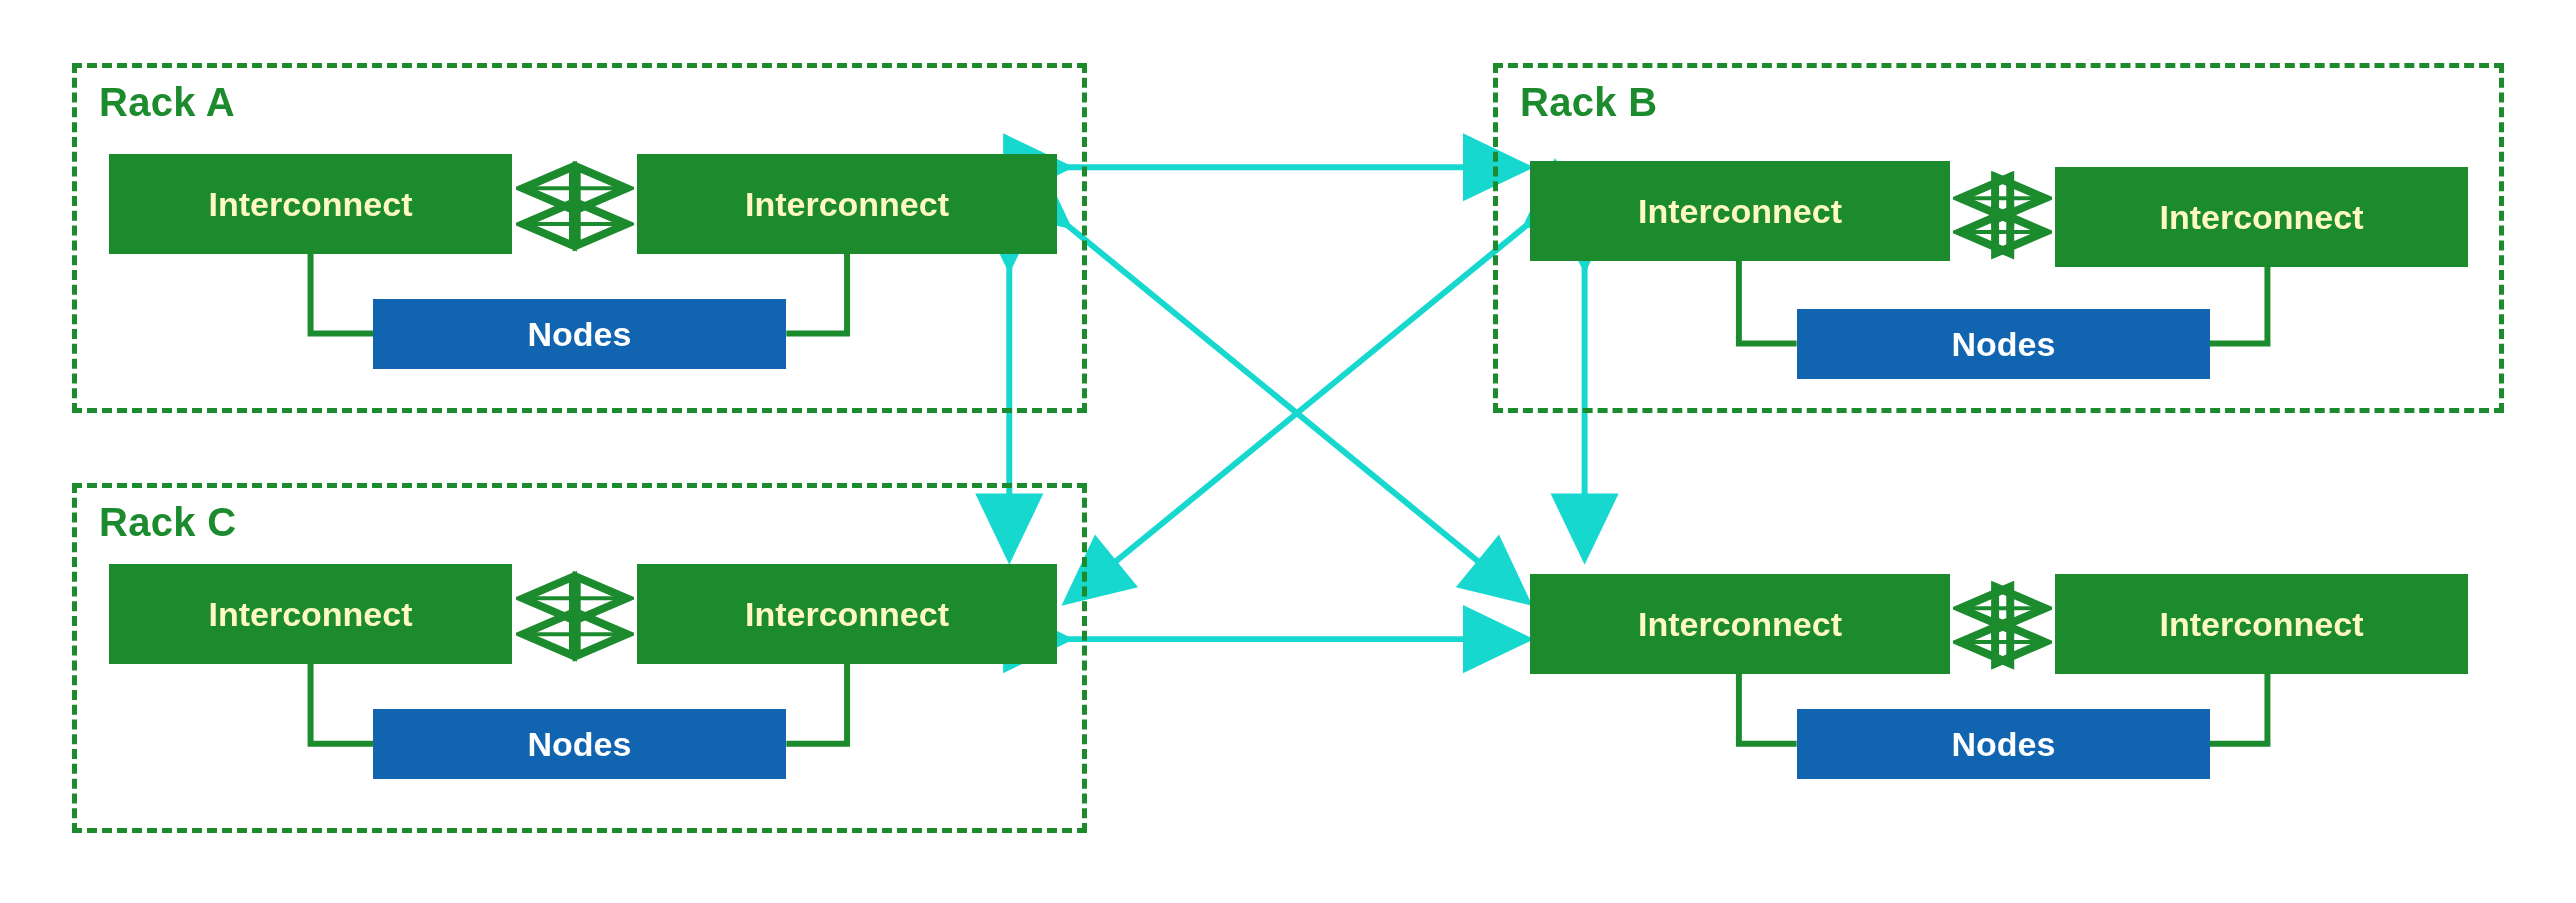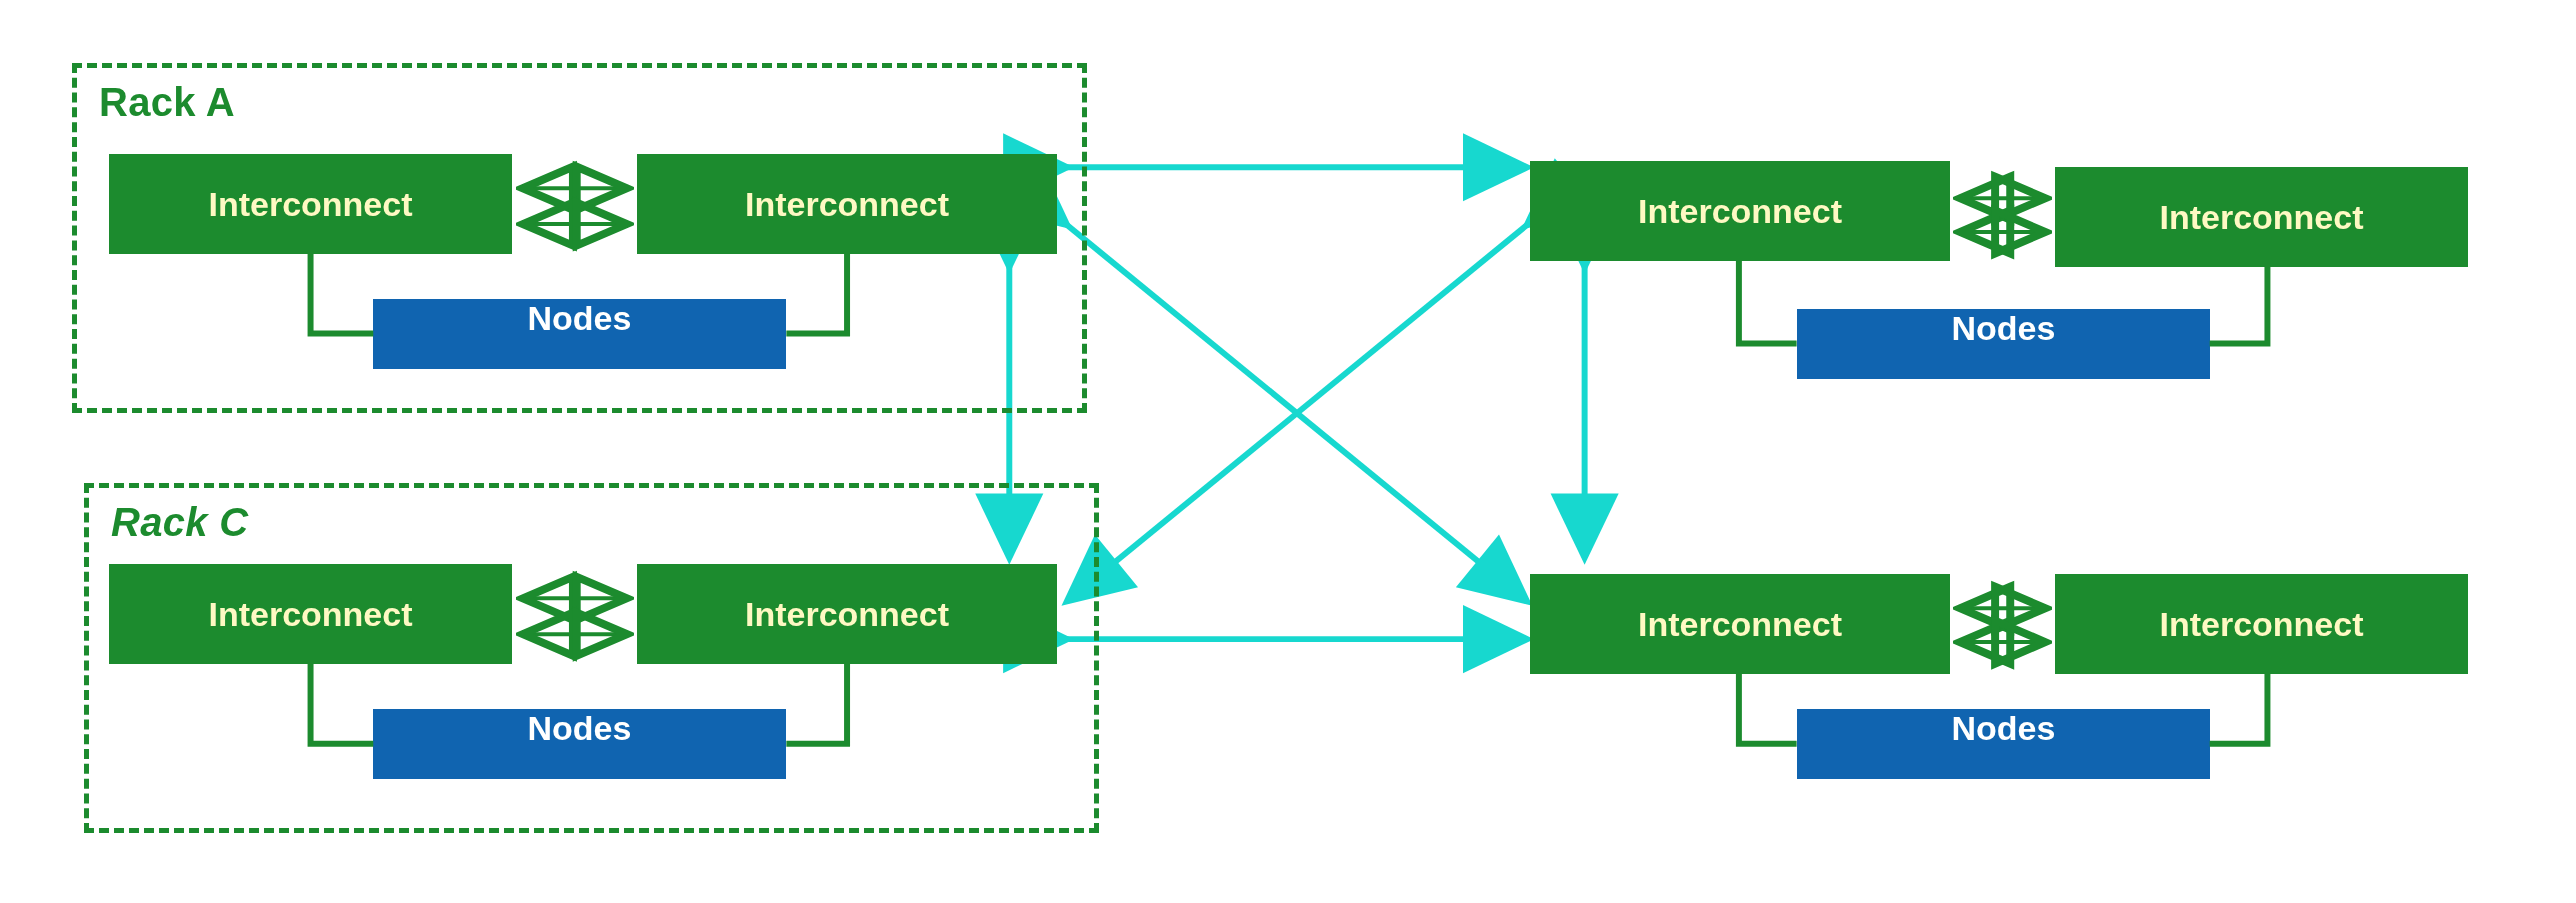--- a/index.html
+++ b/index.html
@@ -9,21 +9,21 @@
   
   .rack{position:absolute;border:5px dashed #1c8b2e;box-sizing:border-box;}
   .rack-title{position:absolute;top:12px;left:22px;color:#1c8b2e;
               font-size:40px;font-weight:bold;letter-spacing:0.3px;white-space:nowrap;}
 
   
   .icbox{position:absolute;background:#1c8b2e;color:#fef9c3;
          display:flex;align-items:center;justify-content:center;
          font-size:34px;font-weight:bold;box-sizing:border-box;}
   .nodebox{position:absolute;background:#1064b0;color:#ffffff;
-           display:flex;justify-content:center;
+           display:flex;align-items:center;justify-content:center;
            font-size:34px;font-weight:bold;box-sizing:border-box;}
 
   
   .ovl{position:absolute;top:0;left:0;width:2576px;height:904px;pointer-events:none;}
   .ovl.behind{z-index:1;}
   .ovl.front{z-index:5;}
   .rack{z-index:2;}
   .icbox,.nodebox{z-index:4;}
   .rack-title{z-index:6;}
 </style>
@@ -60,31 +60,34 @@
   <div class="icbox" style="left:109px;top:154px;width:403px;height:100px;">
     <span>Interconnect</span>
   </div>
   <div class="icbox" style="left:637px;top:154px;width:420px;height:100px;">
     <span>Interconnect</span>
   </div>
   <div class="nodebox" style="left:373px;top:299px;width:413px;height:70px;">
     <span>Nodes</span>
   </div>
 
+  <div class="rack" style="left:1493px;top:63px;width:1011px;height:350px;">
+    <span class="rack-title">Rack B</span>
+  </div>
   <div class="icbox" style="left:1530px;top:161px;width:420px;height:100px;">
     <span>Interconnect</span>
   </div>
   <div class="icbox" style="left:2055px;top:167px;width:413px;height:100px;">
     <span>Interconnect</span>
   </div>
   <div class="nodebox" style="left:1797px;top:309px;width:413px;height:70px;">
     <span>Nodes</span>
   </div>
 
-  <div class="rack" style="left:84px;top:483px;width:1015px;height:350px;font-style:italic;">
+  <div class="rack" style="left:72px;top:483px;width:1015px;height:350px;">
     <span class="rack-title">Rack C</span>
   </div>
   <div class="icbox" style="left:109px;top:564px;width:403px;height:100px;">
     <span>Interconnect</span>
   </div>
   <div class="icbox" style="left:637px;top:564px;width:420px;height:100px;">
     <span>Interconnect</span>
   </div>
   <div class="nodebox" style="left:373px;top:709px;width:413px;height:70px;">
     <span>Nodes</span>

